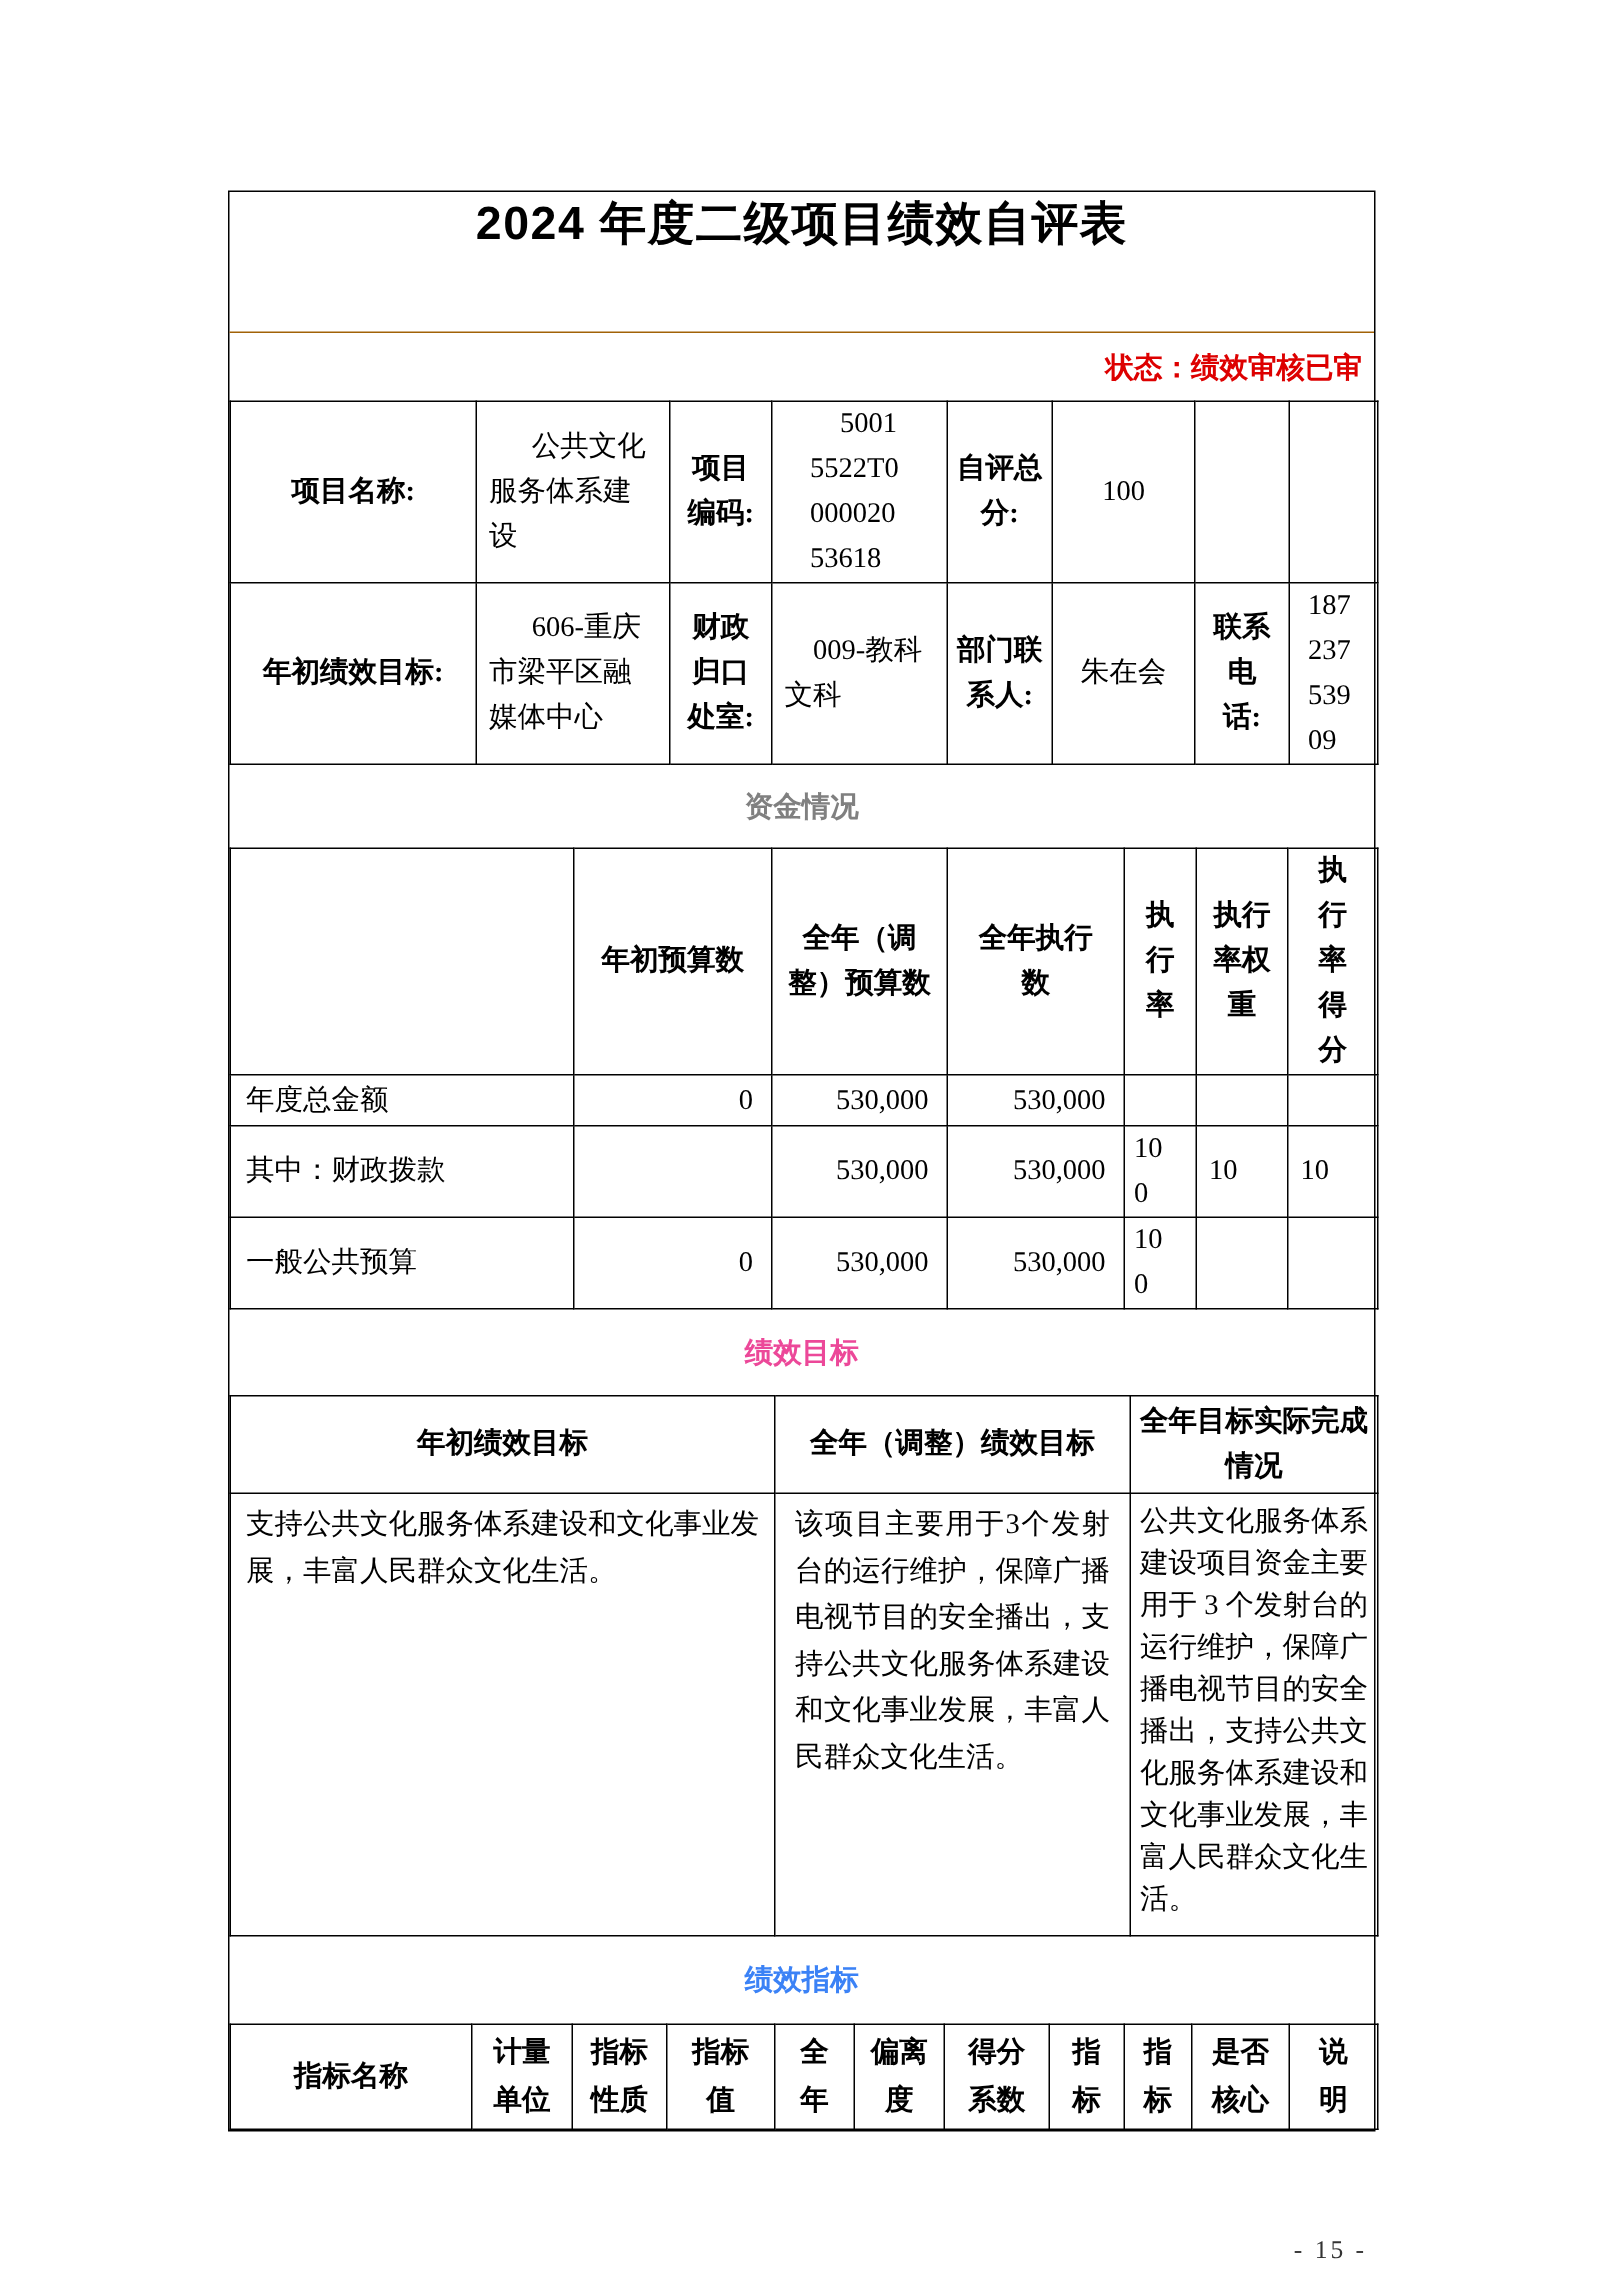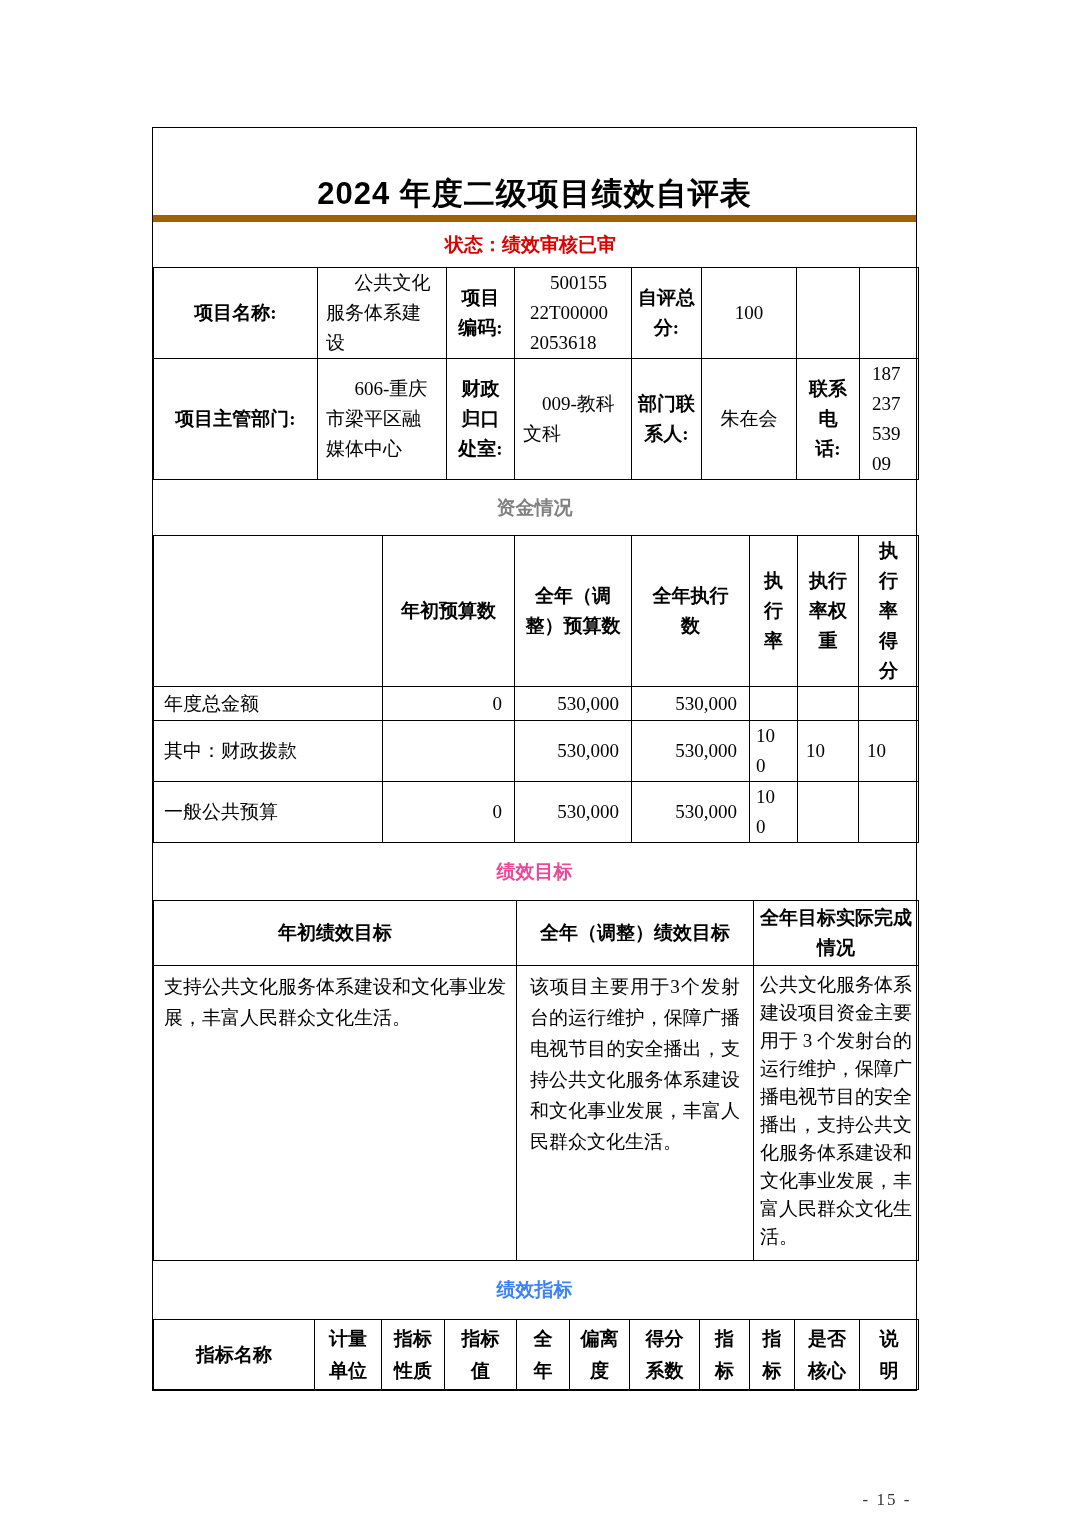--- a/index.html
+++ b/index.html
@@ -9,43 +9,43 @@
     font-family:"Liberation Serif","DejaVu Serif",serif;
     color:#000;
   }
   .page { position:relative; width:1069px; height:1515px; background:#fff; overflow:hidden; }
   .doc {
     position:absolute; left:152px; top:127px; width:765px;
     border:1px solid #000; background:#fff;
   }
   
   .title-row {
-    height:94px; border-bottom:7px solid #a16207;
-    display:flex; align-items:flex-end; justify-content:center;
+    height:94px; border-bottom:1px solid #a16207;
+    display:flex; align-items:flex-start; justify-content:center;
   }
   .title-row span {
     font-family:"Liberation Sans","DejaVu Sans",sans-serif;
     font-weight:bold; font-size:31px; letter-spacing:1px;
   }
   .status-row {
-    height:45px; display:flex; align-items:center; justify-content:center;
+    height:45px; display:flex; align-items:center; justify-content:flex-end;
     padding-right:8px; font-size:19px; font-weight:bold;
   }
   
   table { border-collapse:collapse; table-layout:fixed; width:765px; }
   td {
     border:1px solid #000; font-size:19px; line-height:30px;
     text-align:center; vertical-align:middle; overflow:hidden;
     word-break:break-all;
   }
   td.lbl { font-weight:bold; padding:0 6px; }
   
   td.indent   { text-align:left; padding:0 8px; text-indent:1.5em; }
   td.indent-sm{ text-align:left; padding:0 8px; text-indent:1em; }
-  td.code     { text-align:left; padding:0 15px; text-indent:20px; }
+  td.code     { text-align:left; padding:0 25px; text-indent:20px; }
   td.phone    { text-align:left; padding:0 12px; }
   td.pad-11   { padding:0 11px; }
   
   .band {
     height:55px; display:flex; align-items:center; justify-content:center;
     font-family:"Liberation Sans","DejaVu Sans",sans-serif;
     font-weight:bold; font-size:19px; color:#808080;
   }
   
   .funding td.rowlbl { text-align:left; padding-left:10px; font-weight:normal; }
@@ -109,21 +109,21 @@
         <td class="lbl">项目名称:</td>
         <td class="indent">公共文化服务体系建设</td>
         <td class="lbl">项目编码:</td>
         <td class="code">50015522T000002053618</td>
         <td class="lbl">自评总分:</td>
         <td>100</td>
         <td></td>
         <td></td>
       </tr>
       <tr style="height:120px">
-        <td class="lbl">项目主管部门:</td>
+        <td class="lbl">年初绩效目标:</td>
         <td class="indent">606-重庆市梁平区融媒体中心</td>
         <td class="lbl">财政归口处室:</td>
         <td class="indent-sm">009-教科文科</td>
         <td class="lbl">部门联系人:</td>
         <td>朱在会</td>
         <td class="lbl pad-11">联系电话:</td>
         <td class="phone">18723753909</td>
       </tr>
     </tbody>
       </table>

